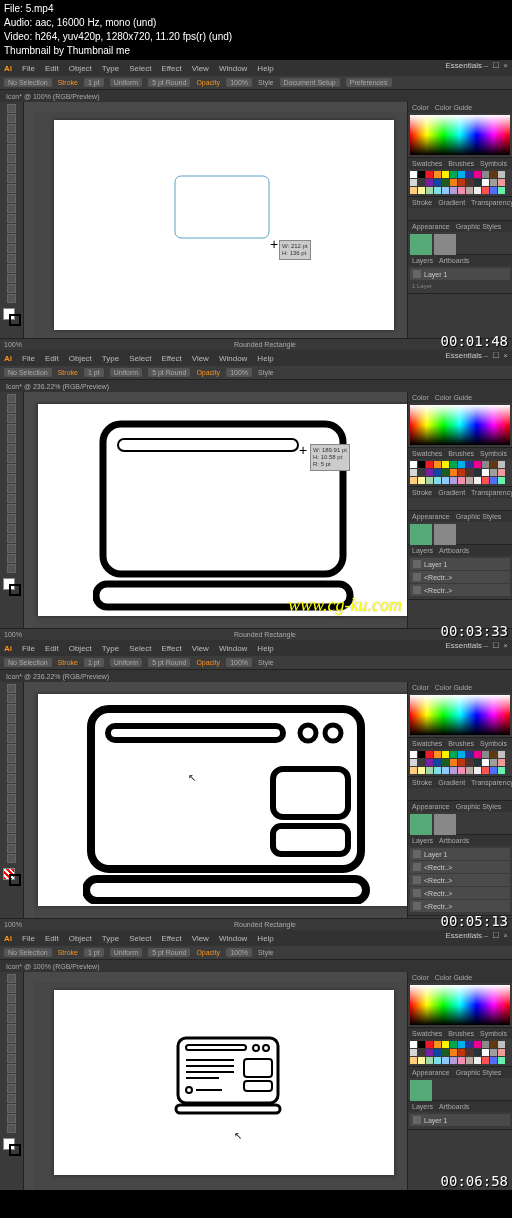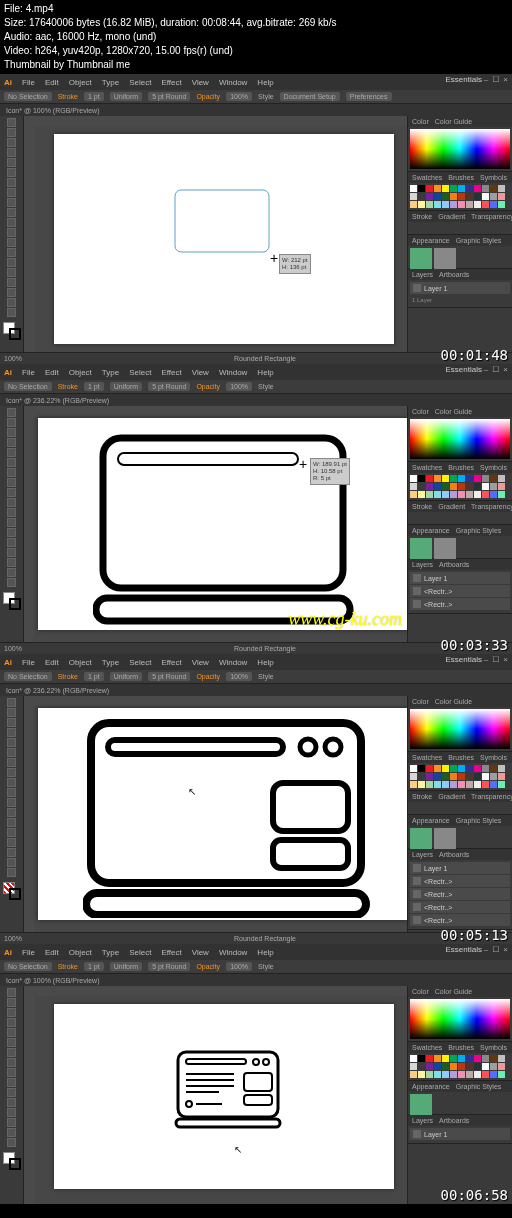--- a/index.html
+++ b/index.html
@@ -37,24 +37,23 @@
   .watermark { position:absolute; color:#ff0; font-family:"Times New Roman",serif; font-style:italic; font-size:18px; z-index:10; text-shadow:0 0 2px rgba(0,0,0,.3); }
   .dim-tip { position:absolute; background:#ccc; border:1px solid #888; font-size:6px; color:#333; padding:2px; line-height:7px; }
   .canvas-svg { position:absolute; }
   .essentials { position:absolute; top:1px; right:30px; font-size:8px; color:#ccc; }
   .winbtns { position:absolute; top:1px; right:4px; font-size:8px; color:#aaa; display:flex; gap:4px; }
 </style>
 </head>
 <body>
 
 <div class="header">
-  <div>File: 4.mp4</div>
-  <div>Size: 17640006 bytes (16.82 MiB), duration: 00:08:44, avg.bitrate: 269 kb/s</div>
+  <div>File: 5.mp4</div>
   <div>Audio: aac, 16000 Hz, mono (und)</div>
-  <div>Video: h264, yuv420p, 1280x720, 15.00 fps(r) (und)</div>
+  <div>Video: h264, yuv420p, 1280x720, 11.20 fps(r) (und)</div>
   <div>Thumbnail by Thumbnail me</div>
 </div>
 
 <div class="frame">
   <span class="timestamp">00:01:48</span>
   <span class="essentials">Essentials</span>
   <span class="winbtns">
       <span>–</span>
       <span>☐</span>
       <span>×</span>

